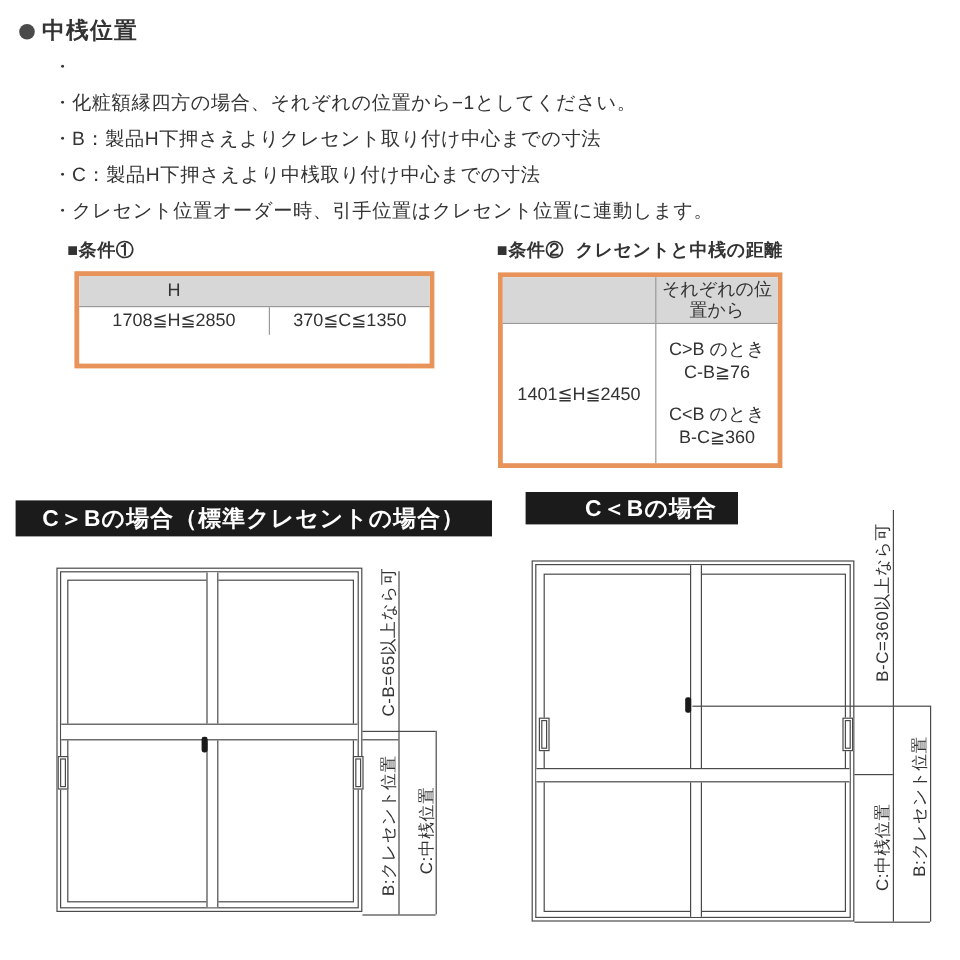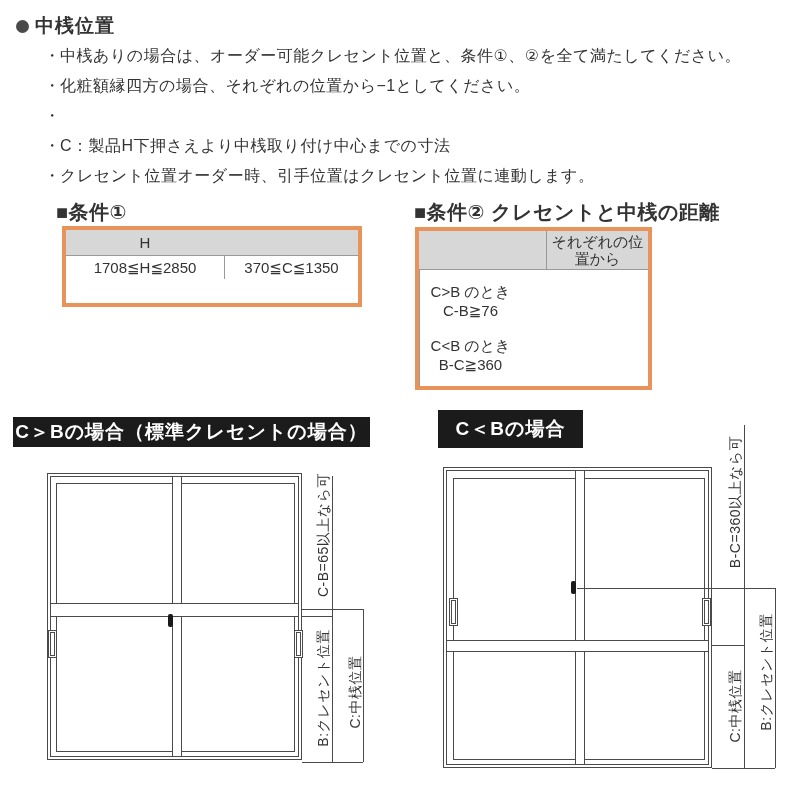--- a/index.html
+++ b/index.html
@@ -8,21 +8,21 @@
 
   
   .title-row{position:absolute;left:16px;top:13px;display:flex;align-items:center;gap:6px;}
   .title-dot{width:13px;height:13px;border-radius:50%;background:#4a4a4a;}
   .title-text{font-size:19px;font-weight:bold;letter-spacing:1px;}
   .bullet-list{position:absolute;left:44px;top:41px;}
   .bullet-item{display:flex;align-items:center;height:30px;font-size:16px;letter-spacing:0.5px;}
   .bullet-mark{width:16px;flex:0 0 16px;}
 
   
-  .cond-heading{position:absolute;font-size:20px;font-weight:bold;letter-spacing:0.5px;}
+  .cond-heading{position:absolute;font-size:15px;font-weight:bold;letter-spacing:0.5px;font-family:Liberation Mono, monospace;}
 
   
   .tbl{position:absolute;border:4px solid #e8935a;background:#ffffff;box-sizing:border-box;}
   .trow{display:flex;box-sizing:border-box;}
   .trow.thead{background:#d7d7d7;}
   .tcell{display:flex;align-items:center;justify-content:center;box-sizing:border-box;
          font-size:15px;text-align:center;line-height:17px;}
   .tcell.c2{border-left:1px solid #999999;}
   .trow.body-border{border-top:1px solid #999999;}
 
@@ -65,28 +65,28 @@
 <div id="page">
 
   <div class="title-row">
     <span class="title-dot"></span>
     <span class="title-text">中桟位置</span>
   </div>
 
   <div class="bullet-list">
     <div class="bullet-item">
       <span class="bullet-mark">・</span>
-      <span>中桟ありの場合は、オーダー可能クレセント位置と、条件①、②を全て満たしてください。</span>
     </div>
     <div class="bullet-item">
       <span class="bullet-mark">・</span>
       <span>化粧額縁四方の場合、それぞれの位置から−1としてください。</span>
     </div>
     <div class="bullet-item">
       <span class="bullet-mark">・</span>
+      <span>B：製品H下押さえよりクレセント取り付け中心までの寸法</span>
     </div>
     <div class="bullet-item">
       <span class="bullet-mark">・</span>
       <span>C：製品H下押さえより中桟取り付け中心までの寸法</span>
     </div>
     <div class="bullet-item">
       <span class="bullet-mark">・</span>
       <span>クレセント位置オーダー時、引手位置はクレセント位置に連動します。</span>
     </div>
   </div>
@@ -102,34 +102,35 @@
     </div>
   </div>
 
   <div class="cond-heading" style="left:414px;top:199px;">■条件② クレセントと中桟の距離</div>
   <div class="tbl" id="tbl2" style="left:415px;top:227px;width:237px;height:163px;">
     <div class="trow thead">
       <div class="tcell c1"></div>
       <div class="tcell c2">それぞれの位置から</div>
     </div>
     <div class="trow tbody body-border">
+      <div class="tcell c1">1401≦H≦2450</div>
       <div class="tcell c2">
         <div class="case-stack">
           <span>C&gt;B のとき</span>
           <span>C-B≧76</span>
           <span class="case-gap"></span>
           <span>C&lt;B のとき</span>
           <span>B-C≧360</span>
         </div>
       </div>
     </div>
   </div>
 
-  <div class="bar" style="left:13px;top:417px;width:357px;height:30px;">C＞Bの場合（標準クレセントの場合）</div>
-  <div class="bar" style="left:438px;top:410px;width:145px;height:38px;">C＜Bの場合</div>
+  <div class="bar" style="left:13px;top:417px;width:397px;height:30px;">C＞Bの場合（標準クレセントの場合）</div>
+  <div class="bar" style="left:438px;top:410px;width:145px;height:27px;padding-left:32px;">C＜Bの場合</div>
 
   <div class="win" style="left:47px;top:473px;width:255px;height:287px;">
     <div class="win-outer"></div>
     <div class="win-inner"></div>
     <div class="panel" style="left:9px;top:10px;width:118px;height:267px;"></div>
     <div class="panel" style="left:131px;top:10px;width:115px;height:267px;"></div>
     <div class="stile" style="left:125px;top:4px;width:8px;height:279px;"></div>
     <div class="crossbar" style="left:4px;top:130px;width:247px;height:12px;"></div>
     <div class="crescent" style="left:121px;top:141px;"></div>
     <div class="handle" style="left:1px;top:157px;width:7px;height:26px;">

